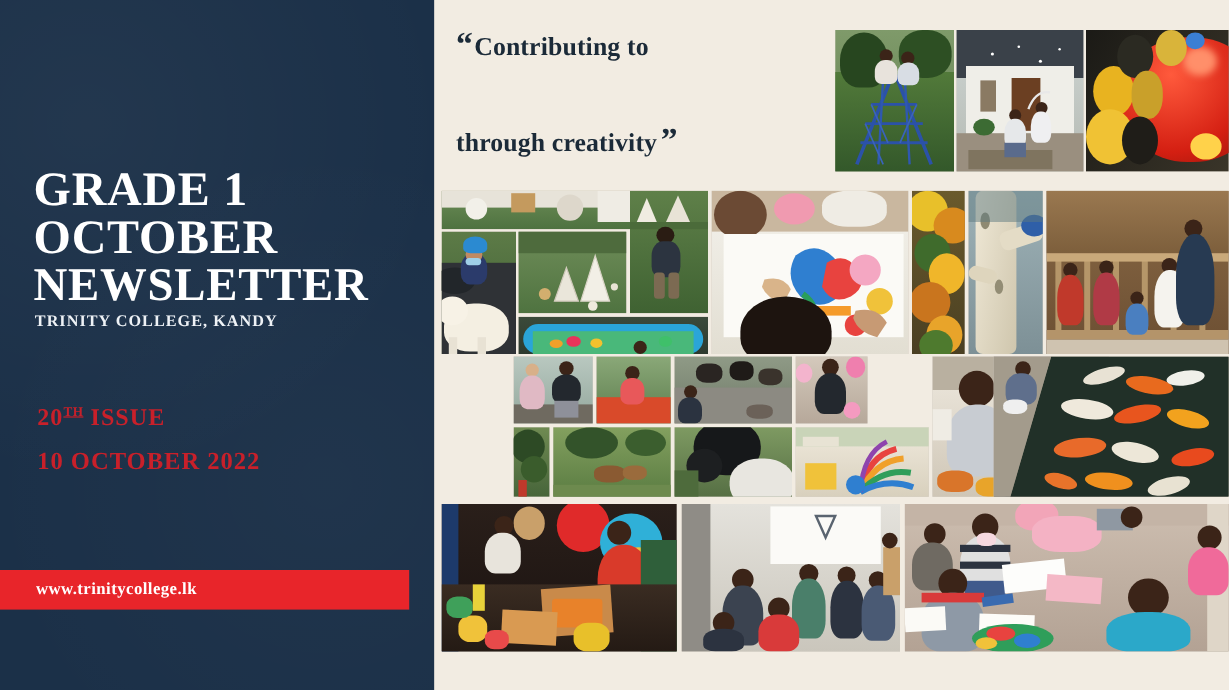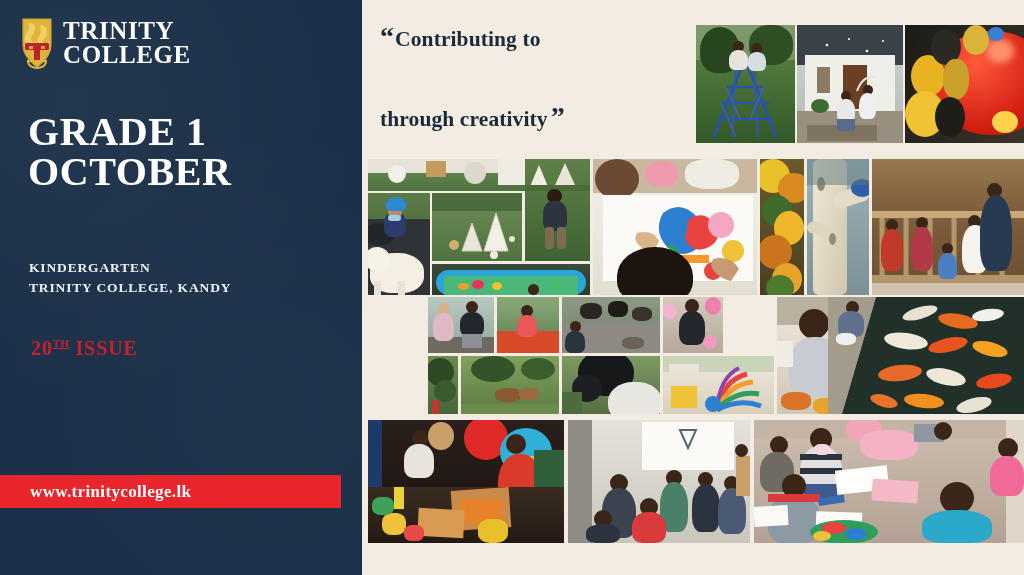--- a/index.html
+++ b/index.html
@@ -21,39 +21,39 @@
   }
 
   
   #logo-row { position:absolute; left:20px; top:16px; display:flex; align-items:center; gap:9px; }
   .crest { width:34px; height:54px; position:relative; flex:0 0 auto; }
   .brand-text { color:#fdfdfd; line-height:.96; letter-spacing:.6px; }
   .brand-text .l1 { font-size:25px; font-weight:700; display:block; }
   .brand-text .l2 { font-size:25px; font-weight:700; display:block; }
 
   
-  #headline { position:absolute; left:28px; top:112px; color:#fff; line-height:1.0; }
+  #headline { position:absolute; left:28px; top:138px; color:#fff; line-height:1.0; }
   #headline span { display:block; font-size:40px; font-weight:700; letter-spacing:.6px; white-space:nowrap; }
   #headline .l3 { font-size:39px; }
 
   #subhead { position:absolute; left:29px; top:258px; color:#eef2f6; font-size:13.5px; font-weight:700; letter-spacing:.85px; line-height:1.45; }
   #subhead span { display:block; white-space:nowrap; }
 
   
   #issue-block { position:absolute; left:31px; top:337px; color:#c8202a; }
   #issue-line { font-size:20px; font-weight:700; letter-spacing:.9px; white-space:nowrap; }
   #issue-line sup { font-size:11px; vertical-align:super; letter-spacing:.4px;text-decoration:underline; }
   #date-line { font-size:20.5px; font-weight:700; letter-spacing:.8px; margin-top:14px; white-space:nowrap; }
 
   
   #web-banner {
     position:absolute; left:0; top:475px; width:341px; height:33px;
     background:#e8252a; display:flex; align-items:center;
   }
-  #web-banner span { color:#fff; font-size:17px; font-weight:700; letter-spacing:.35px; margin-left:30px; }
+  #web-banner span { color:#fff; font-size:14px; font-weight:700; letter-spacing:.35px; margin-left:30px; }
 
   
   #right-panel { position:absolute; left:362px; top:0; width:662px; height:575px; background:#f2ece2; }
 
   
   #quote {
     position:absolute; left:18px; top:26px; width:302px;
     color:#1b2a38; font-size:21.5px; font-weight:700; line-height:1.24; letter-spacing:.1px;
   }
   #quote .qm { color:#1b2a38; font-size:28px; font-weight:700; line-height:0; }
@@ -80,51 +80,34 @@
 
   
   [data-bind] { white-space:pre-wrap; }
   #quote [data-bind] { display:inline; }
 </style>
 </head>
 <body>
 
 <div id="left-panel">
 
-  <div id="logo-row">
-    <div class="crest">
-      <svg viewBox="0 0 34 54" width="34" height="54" aria-hidden="true">
-        <path d="M3 3 h28 v26 c0 12 -10 19 -14 22 c-4 -3 -14 -10 -14 -22 z" fill="#e0b43c" stroke="#c9a030" stroke-width="1.2"></path>
-        <path d="M8 8 c4 -3 8 1 7 6 c-1 5 -5 6 -4 10 c1 3 5 3 7 1 c-2 5 -9 6 -12 2 c-3 -4 -1 -8 1 -11 c2 -3 3 -6 1 -8 z" fill="#f0cf63"></path>
-        <path d="M20 9 c5 0 8 4 7 9 c-1 4 -4 5 -4 8 c0 2 2 3 4 2 c-2 4 -7 4 -9 0 c-2 -4 1 -7 2 -10 c1 -3 1 -7 0 -9 z" fill="#f0cf63"></path>
-        <rect x="5" y="27" width="24" height="7" rx="1.5" fill="#b8232c"></rect>
-        <rect x="14" y="27" width="6" height="19" fill="#b8232c"></rect>
-        <path d="M8 45 h18 c0 5 -5 7 -9 7 c-4 0 -9 -2 -9 -7 z" fill="none" stroke="#e0b43c" stroke-width="2"></path>
-        <rect x="9" y="30" width="4" height="3" fill="#e0b43c" opacity=".85"></rect>
-        <rect x="21" y="30" width="4" height="3" fill="#e0b43c" opacity=".85"></rect>
-      </svg>
-    </div>
-    <div class="brand-text">
-      <span class="l1" data-bind="brand.line1">TRINITY</span>
-      <span class="l2" data-bind="brand.line2">COLLEGE</span>
-    </div>
-  </div>
 
   <div id="headline">
     <span class="l1" data-bind="headline.line1">GRADE 1</span>
     <span class="l2" data-bind="headline.line2">OCTOBER</span>
+    <span class="l3" data-bind="headline.line3">NEWSLETTER</span>
   </div>
 
   <div id="subhead">
-    <span data-bind="subhead.line1">KINDERGARTEN</span>
     <span data-bind="subhead.line2">TRINITY COLLEGE, KANDY</span>
   </div>
 
   <div id="issue-block">
     <div id="issue-line"><span data-bind="issue.number">20</span><sup data-bind="issue.ordinal_suffix">TH</sup> <span data-bind="issue.label">ISSUE</span></div>
+    <div id="date-line" data-bind="issue.date">10 OCTOBER 2022</div>
   </div>
 
   <div id="web-banner">
     <span data-bind="website.url">www.trinitycollege.lk</span>
   </div>
 </div>
 
 <div id="right-panel">
 
   <div id="quote"><span class="qm qopen" data-bind="quote.open_mark">“</span><span data-bind="quote.line1">Contributing to</span><br><br><br><span data-bind="quote.line4">through creativity</span><span class="qm qclose" data-bind="quote.close_mark">”</span></div>

